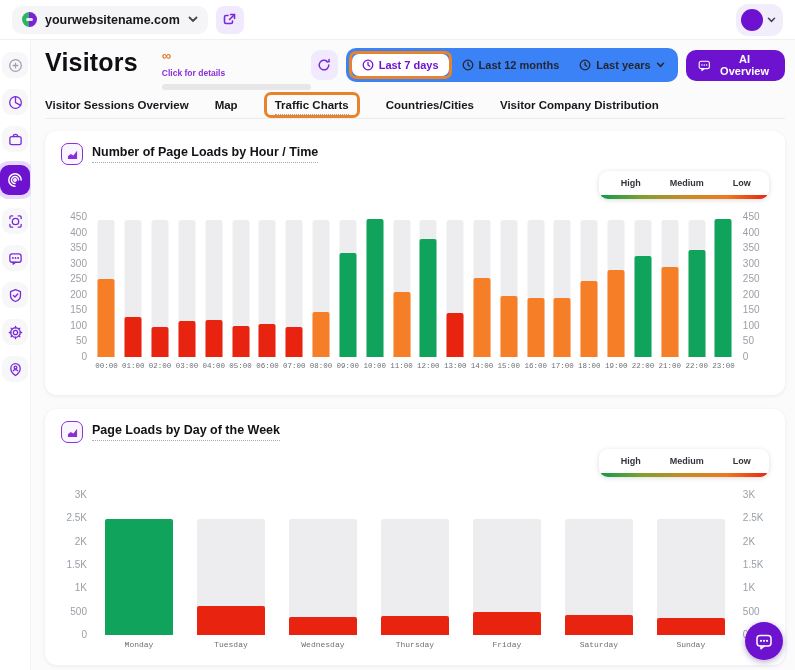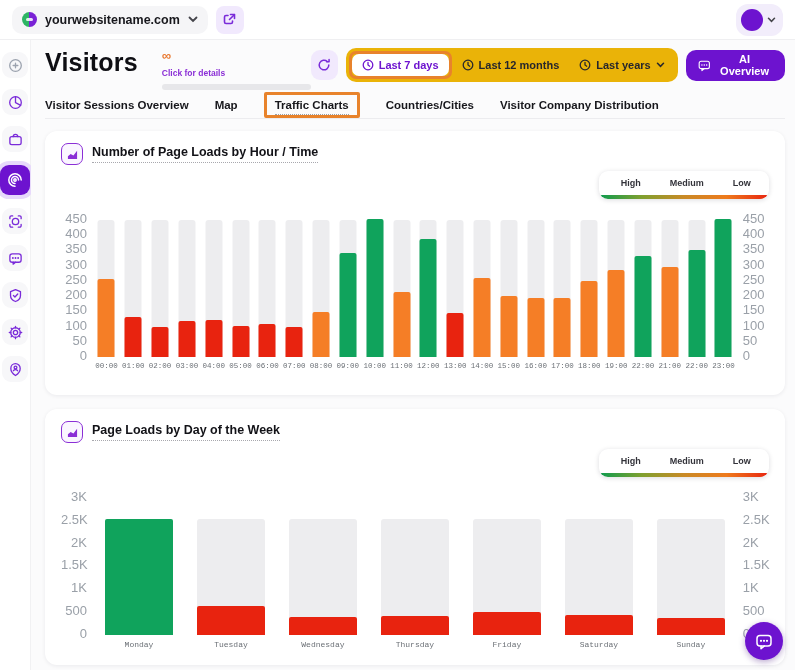--- a/index.html
+++ b/index.html
@@ -32,48 +32,48 @@
   .page-header { display:flex; align-items:flex-start; }
   .page-title { font-size:25px; font-weight:800; letter-spacing:.2px; color:#0e0e13; }
   .quota { margin-left:24px; width:152px; margin-top:1px; }
   .quota-top { display:flex; justify-content:space-between; align-items:flex-start; }
   .quota-label { font-size:9.5px; font-weight:700; color:#17171c; line-height:1.15; width:118px; }
   .quota-inf { font-size:13px; font-weight:700; color:#e8772e; line-height:1; }
   .quota-link { font-size:8.5px; font-weight:600; color:#8b2fd6; cursor:pointer; display:inline-block; margin-top:1px; }
   .quota-bar { margin-top:4px; height:6px; border-radius:3px; background:#e7e7ea; }
   .header-controls { margin-left:auto; display:flex; align-items:center; gap:8px; }
   .refresh-btn { width:30px; height:30px; border-radius:9px; border:none; background:#f1e9fd; display:flex; align-items:center; justify-content:center; cursor:pointer; }
-  .segmented { background:#eab308; border-radius:10px; display:flex; align-items:center; padding:3px; }
+  .segmented { background:#3b82f6; border-radius:10px; display:flex; align-items:center; padding:3px; }
   .segment { display:flex; align-items:center; gap:5px; font-size:11px; font-weight:700; color:#26262c; padding:5px 10px; border-radius:7px; cursor:pointer; white-space:nowrap; }
   .segment svg { stroke:#26262c; }
   .segment.selected { background:#fff; color:var(--accent,#6d13cf); }
   .segment.selected svg { stroke:var(--accent,#6d13cf); }
   .annotate { border:3px solid var(--annotation,#e8832c); border-radius:7px; }
   .ai-btn { background:var(--accent,#6d13cf); color:#fff; border:none; border-radius:10px; height:31px; padding:0 12px; display:flex; align-items:center; gap:6px; font-size:11px; font-weight:700; cursor:pointer; font-family:inherit; }
 
   
   .tabs { display:flex; align-items:center; gap:26px; margin-top:9px; border-bottom:1px solid #ececef; padding-bottom:7px; }
   .tab { font-size:11.5px; font-weight:700; color:#17171c; cursor:pointer; white-space:nowrap; }
-  .tab.active-box { border:3px solid var(--annotation,#e8832c); border-radius:2px; padding:4px 8px; margin:-7px 0; }
+  .tab.active-box { border:3px solid var(--annotation,#e8832c); border-radius:7px; padding:4px 8px; margin:-7px 0; }
   .tab .dotted { border-bottom:1px dotted #9aa0a8; padding-bottom:3px; }
 
   
   .card { background:#fff; border-radius:12px; box-shadow:0 1px 4px rgba(20,20,40,.07); margin-top:12px; padding:12px 16px 12px 16px; position:relative; }
   .card-head { display:flex; align-items:center; gap:9px; }
   .chart-badge { width:22px; height:22px; border-radius:7px; border:1.5px solid #8b2fd6; display:flex; align-items:center; justify-content:center; background:#faf6ff; }
   .card-title { font-size:12.5px; font-weight:700; color:#121217; border-bottom:1px dotted #a8a8ae; padding-bottom:3px; cursor:pointer; }
 
   .legend { position:absolute; right:16px; top:40px; width:170px; background:#fff; border-radius:9px; box-shadow:0 1px 5px rgba(20,20,40,.15); overflow:hidden; }
   .legend-labels { display:flex; justify-content:space-between; padding:7px 18px 0 22px; }
   .legend-labels span { font-size:9px; font-weight:700; color:#33333a; }
   .legend-gradient { height:4px; margin-top:7px; }
 
   .chart-flex { display:flex; margin-top:52px; }
   .yaxis { width:26px; height:150px; margin-top:-5px; display:flex; flex-direction:column; justify-content:space-between; }
-  .yaxis div { font-size:13px; color:#9aa0a8; text-align:right; line-height:1; }
+  .yaxis div { font-size:10px; color:#9aa0a8; text-align:right; line-height:1; }
   .yaxis.right div { text-align:left; }
   .plot-wrap { flex:1; padding:0 6px; }
   .bars { display:flex; height:140px; align-items:flex-end; }
   .col { flex:1; position:relative; height:100%; }
   .track { position:absolute; bottom:0; left:50%; transform:translateX(-50%); background:#ededef; border-radius:3px 3px 0 0; }
   .bar { position:absolute; bottom:0; left:50%; transform:translateX(-50%); border-radius:2px 2px 0 0; cursor:pointer; }
   .xlabels { display:flex; margin-top:5px;font-family:Liberation Mono, monospace; }
   .xlabels div { flex:1; text-align:center; font-size:7.5px; color:#6b7076; white-space:nowrap; }
   #chart1 .xlabels div { font-size:8px; }
 

